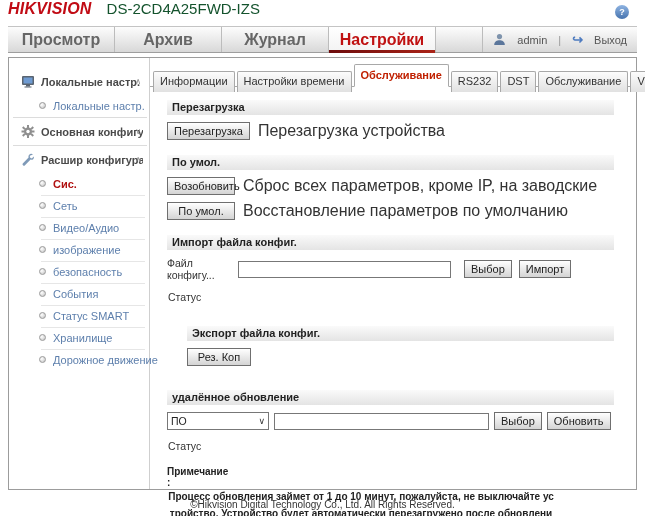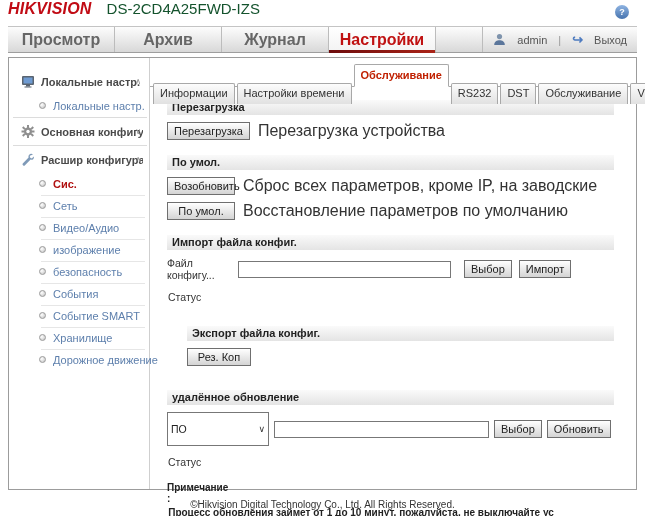--- a/index.html
+++ b/index.html
@@ -42,39 +42,39 @@
   .side-sub + .side-sub::before { content:""; position:absolute; top:0; left:28px; right:2px; border-top:1px solid #e6e6e6; }
   .side-sub .bullet { position:absolute; left:26px; top:7px; width:7px; height:7px; border-radius:50%;
     border:1px solid #9a9a9a; background:radial-gradient(circle at 35% 35%, #ffffff, #c0c0c0); }
   .side-sub.active { color:#b01010; font-weight:bold; }
 
   
   .main-panel { flex:1; padding-top:6px; min-width:0; }
   .tab-bar { display:flex; align-items:flex-end; padding-left:3px; border-bottom:1px solid #a8a8a8; height:23px; }
   .ctab { margin-right:2px; padding:0 6px; line-height:19px; height:21px; font-size:11px; color:#333;
     background:linear-gradient(#fcfcfc,#e1e1e1); border:1px solid #a8a8a8; border-bottom:none;
-    border-radius:2px 2px 0 0; cursor:pointer; position:relative; top:18px; white-space:nowrap; }
+    border-radius:2px 2px 0 0; cursor:pointer; position:relative; top:6px; white-space:nowrap; }
   .ctab.active { background:#fff; color:#c02000; font-weight:bold; height:23px; line-height:21px; top:1px;
     border-bottom:1px solid #fff; }
 
   .form-area { margin:13px 24px 0 17px; width:447px; }
   .section { margin-bottom:15px; }
   .sec-header { height:15px; line-height:15px; padding:0 5px; font-size:11px; font-weight:bold; color:#222;
     background:linear-gradient(#fafafa,#e4e4e4); margin-bottom:7px; }
   .row { display:flex; align-items:center; margin-bottom:7px; min-height:18px; }
   .btn { height:18px; font-family:"Liberation Sans", sans-serif; font-size:11px; color:#222; padding:0 6px;
     background:linear-gradient(#ffffff,#d4d4d4); border:1px solid #6f6f6f; cursor:pointer; white-space:nowrap; }
   .btn.w68 { width:68px; }
   .btn.w64 { width:64px; }
   .desc { font-size:16px; color:#333; margin-left:8px; }
   .field-label { font-size:10.5px; color:#333; width:71px; flex-shrink:0; }
   .text-input { height:17px; border:1px solid #777; width:213px; font-size:11px; padding:0 3px;
     font-family:"Liberation Sans", sans-serif; }
   .status-line { font-size:10.5px; color:#333; margin:10px 0 0 1px; }
-  .fake-select { width:102px; height:34px; border:1px solid #777; display:flex; align-items:center;
+  .fake-select { width:102px; height:18px; border:1px solid #777; display:flex; align-items:center;
     font-size:10.5px; color:#222; padding:0 3px; cursor:pointer; background:#fff; position:relative; }
   .fake-select .chev { position:absolute; right:3px; font-size:9px; color:#333; }
   .note { display:flex; margin-top:14px;flex-direction:column; }
   .note-label { font-size:10px; font-weight:bold; color:#222; width:62px; flex-shrink:0; }
   .note-text { font-size:10px; font-weight:bold; color:#222; width:388px; line-height:17px;
     word-break:break-all;text-align:center; }
 
   
   .footer { text-align:center; font-size:10px; color:#333; padding-top:9px; }
 
@@ -185,21 +185,21 @@
         <div class="side-sub">
           <span class="bullet"></span>
           <span>безопасность</span>
         </div>
         <div class="side-sub">
           <span class="bullet"></span>
           <span>События</span>
         </div>
         <div class="side-sub">
           <span class="bullet"></span>
-          <span>Событие SMART</span>
+          <span>Статус SMART</span>
         </div>
         <div class="side-sub">
           <span class="bullet"></span>
           <span>Хранилище</span>
         </div>
         <div class="side-sub">
           <span class="bullet"></span>
           <span>Дорожное движение</span>
         </div>
       </div>

